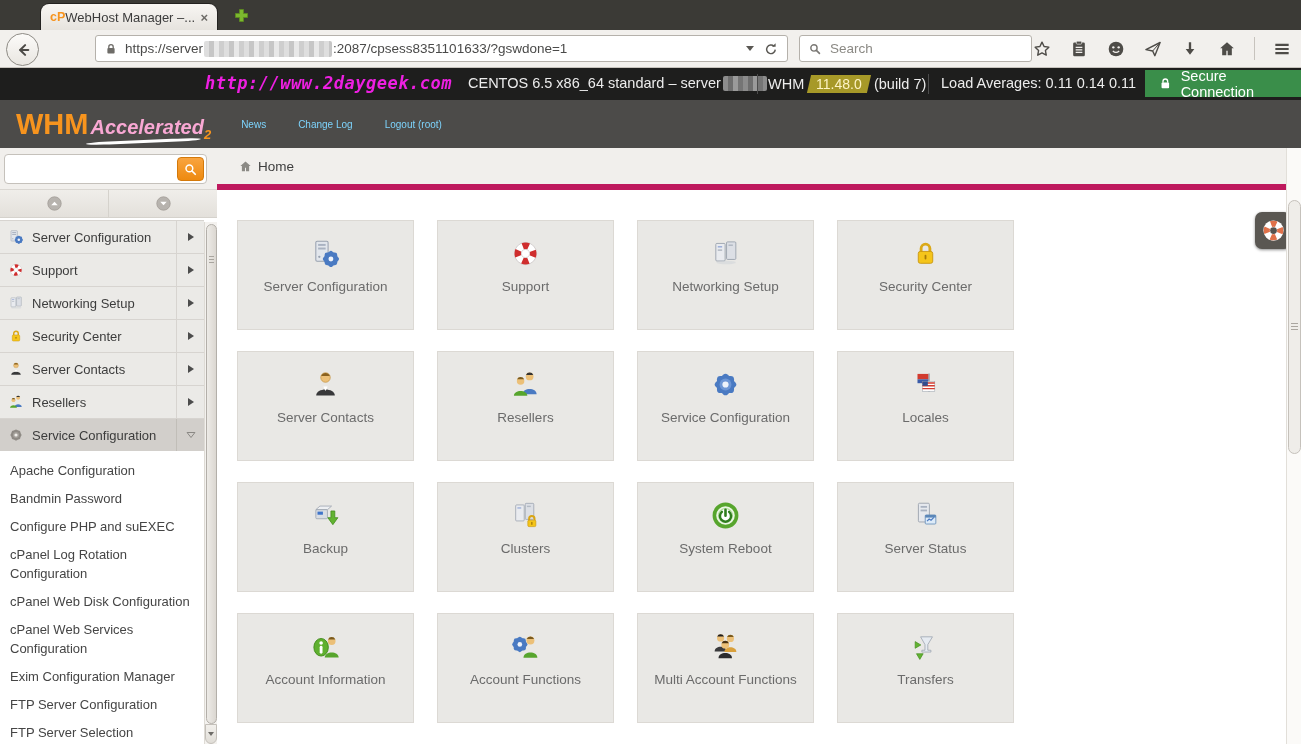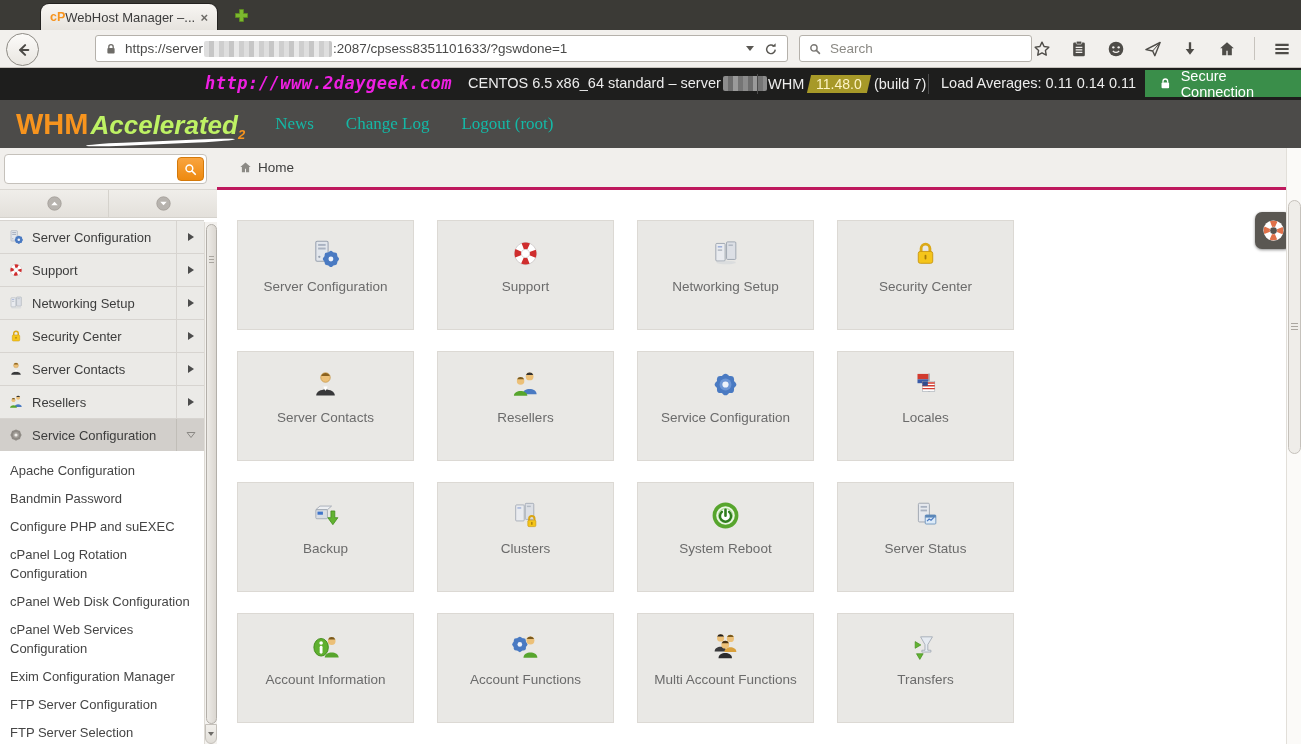--- a/index.html
+++ b/index.html
@@ -60,26 +60,26 @@
   .vtag span{display:inline-block;transform:skewX(13deg);color:#fdf3c4;font-size:14px;}
   .ib-load{position:absolute;left:941px;top:7px;}
   .secure{position:absolute;left:1145px;right:0;top:2px;height:27px;background:#3a8e4a;
           display:flex;align-items:center;gap:8px;padding-left:13px;color:#fff;font-size:14.5px;}
   .secure svg{width:15px;height:15px;color:#fff;}
 
   
   .whmbar{position:absolute;left:0;top:100px;width:100%;height:48px;background:#4c4b49;display:flex;align-items:center;}
   .logo{margin-left:16px;display:flex;align-items:baseline;}
   .logo-whm{color:#f7941e;font-size:29px;font-weight:bold;line-height:1;}
-  .logo-acc{color:#bef264;font-size:26px;font-weight:bold;font-style:italic;margin-left:2px;position:relative;line-height:1;}
+  .logo-acc{color:#f9a8d4;font-size:20px;font-weight:bold;font-style:italic;margin-left:2px;position:relative;line-height:1;}
   .logo-acc::after{content:"";position:absolute;left:-4px;right:2px;bottom:-6px;height:3px;background:#fff;
                    border-radius:50%/100% ;transform:rotate(-2.5deg);}
   .logo-sub{color:#f7941e;font-size:13px;font-weight:bold;font-style:italic;transform:translateY(5px);display:inline-block;}
   .whm-nav{margin-left:30px;display:flex;gap:32px;}
-  .whm-nav a{color:#14b8a6;font-size:17px;text-decoration:none;font-family:Liberation Serif, serif;}
+  .whm-nav a{color:#7dd3fc;font-size:10px;text-decoration:none;}
 
   
   .sidebar{position:absolute;left:0;top:148px;width:217px;bottom:0;background:#fff;}
   .side-search{position:absolute;left:0;top:0;width:100%;height:42px;background:#f1efec;
                border-bottom:1px solid #dad7d2;box-sizing:border-box;}
   .side-input{position:absolute;left:4px;top:6px;width:203px;height:30px;background:#fff;
               border:1px solid #c5c1bb;border-radius:4px;box-sizing:border-box;}
   .side-input input{width:100%;height:100%;border:none;outline:none;background:transparent;
                     padding:0 34px 0 8px;box-sizing:border-box;font-size:13px;font-family:"Liberation Sans",sans-serif;}
   .side-search-btn{position:absolute;right:2px;top:2px;width:27px;height:24px;border-radius:4px;
@@ -108,21 +108,21 @@
   .side-thumb{position:absolute;left:1px;top:2px;width:9px;height:498px;border:1px solid #b3afa9;border-radius:6px;
               background:linear-gradient(90deg,#edebe7,#dbd7d1);}
   .side-thumb::after{content:"";position:absolute;left:2px;right:2px;top:31px;height:8px;
                      background:repeating-linear-gradient(#a8a49e 0 1px,transparent 1px 3px);}
   .side-sb-btn{position:absolute;left:0;bottom:0;width:12px;height:20px;display:flex;align-items:center;justify-content:center;
                background:linear-gradient(#f2f0ec,#e0ddd7);border:1px solid #c4c0ba;border-radius:0 0 6px 6px;box-sizing:border-box;}
   .tri-down-sm{width:0;height:0;border-left:3.5px solid transparent;border-right:3.5px solid transparent;border-top:4.5px solid #6e6c68;}
 
   
   .main{position:absolute;left:217px;top:148px;right:15px;bottom:0;background:#fff;}
-  .crumbbar{position:absolute;left:0;top:0;right:-15px;height:42px;background:#f1efec;border-bottom:3px solid #be185d;
+  .crumbbar{position:absolute;left:0;top:0;right:-15px;height:42px;background:#f1efec;border-bottom:6px solid #be185d;
             box-sizing:border-box;display:flex;align-items:center;gap:5px;padding-left:21px;color:#8c8a85;}
   .crumbbar svg{width:15px;height:15px;}
   .crumb-label{font-size:13.5px;color:#3e3e3e;}
   .tiles{position:absolute;left:20px;top:72px;display:grid;grid-template-columns:repeat(4,177px);
          grid-auto-rows:110px;column-gap:23px;row-gap:21px;}
   .tile{background:#e9e8e5;border:1px solid #dcd9d4;box-sizing:border-box;display:flex;flex-direction:column;
         align-items:center;padding-top:17px;}
   .tile svg{width:31px;height:31px;}
   .tile-label{margin-top:10px;font-size:13.5px;color:#6b6b6b;}
 

